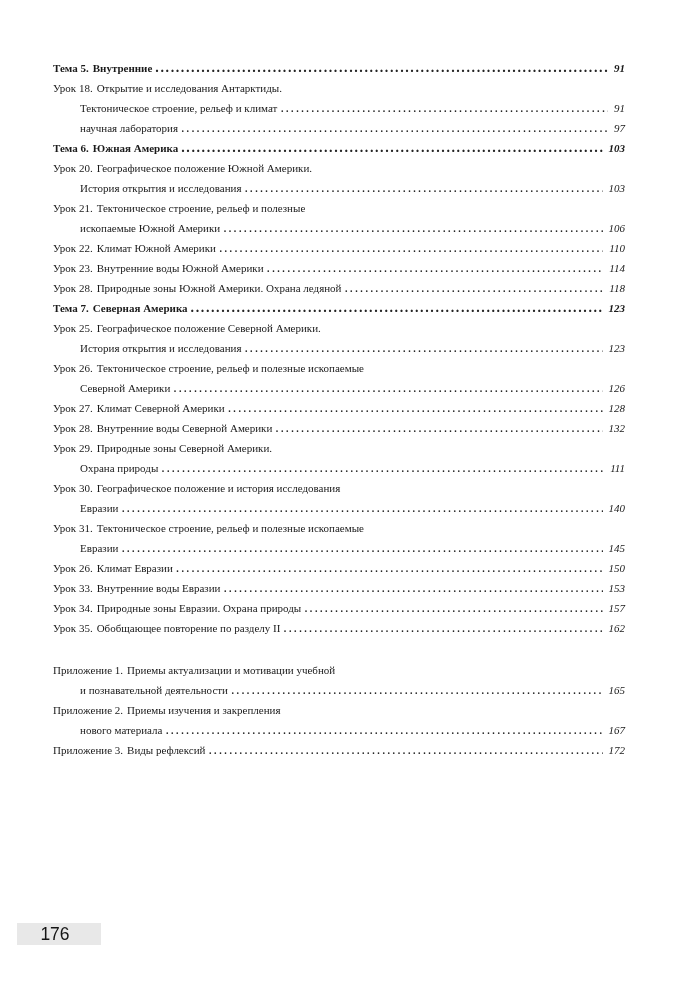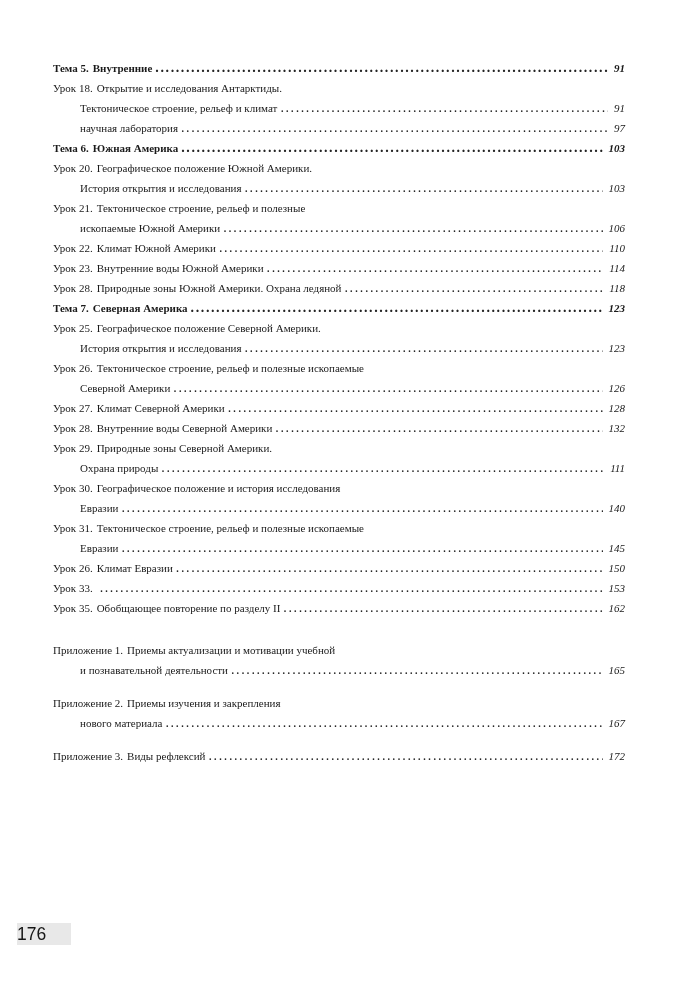--- a/index.html
+++ b/index.html
@@ -48,32 +48,32 @@
   }
   .page-num {
     margin-left: 6px;
     white-space: nowrap;
     text-align: right;
     font-style: italic;
   }
   .section { }
   .sections .section:first-child { margin-top: 0; }
   .appendices { margin-top: 22px; }
-  .appendix + .appendix { margin-top: 13px; }
+  .appendix + .appendix { }
   .folio {
     position: absolute;
     left: 17px;
     top: 923px;
-    width: 54px;
+    width: 84px;
     height: 22px;
     background: #e8e8e8;
     box-sizing: border-box;
     display: flex;
     align-items: center;
-    justify-content: flex-start;
+    justify-content: center;
     padding-right: 8px;
     font-family: "Liberation Sans", sans-serif;
     font-size: 17.5px;
     color: #151515;
   }
 </style>
 </head>
 <body>
 
 <div class="page">
@@ -210,22 +210,29 @@
             <span class="page-num">145</span>
           </div>
           <div class="row">
             <span class="lbl">Урок 26.</span>
             <span class="txt">Климат Евразии</span>
             <span class="leader"></span>
             <span class="page-num">150</span>
           </div>
           <div class="row">
             <span class="lbl">Урок 33.</span>
+            <span class="txt">Внутренние воды Евразии</span>
             <span class="leader"></span>
             <span class="page-num">153</span>
+          </div>
+          <div class="row">
+            <span class="lbl">Урок 34.</span>
+            <span class="txt">Природные зоны Евразии. Охрана природы</span>
+            <span class="leader"></span>
+            <span class="page-num">157</span>
           </div>
           <div class="row">
             <span class="lbl">Урок 35.</span>
             <span class="txt">Обобщающее повторение по разделу II</span>
             <span class="leader"></span>
             <span class="page-num">162</span>
           </div>
         </div>
       </div>
     <div class="appendices" id="appendices">

